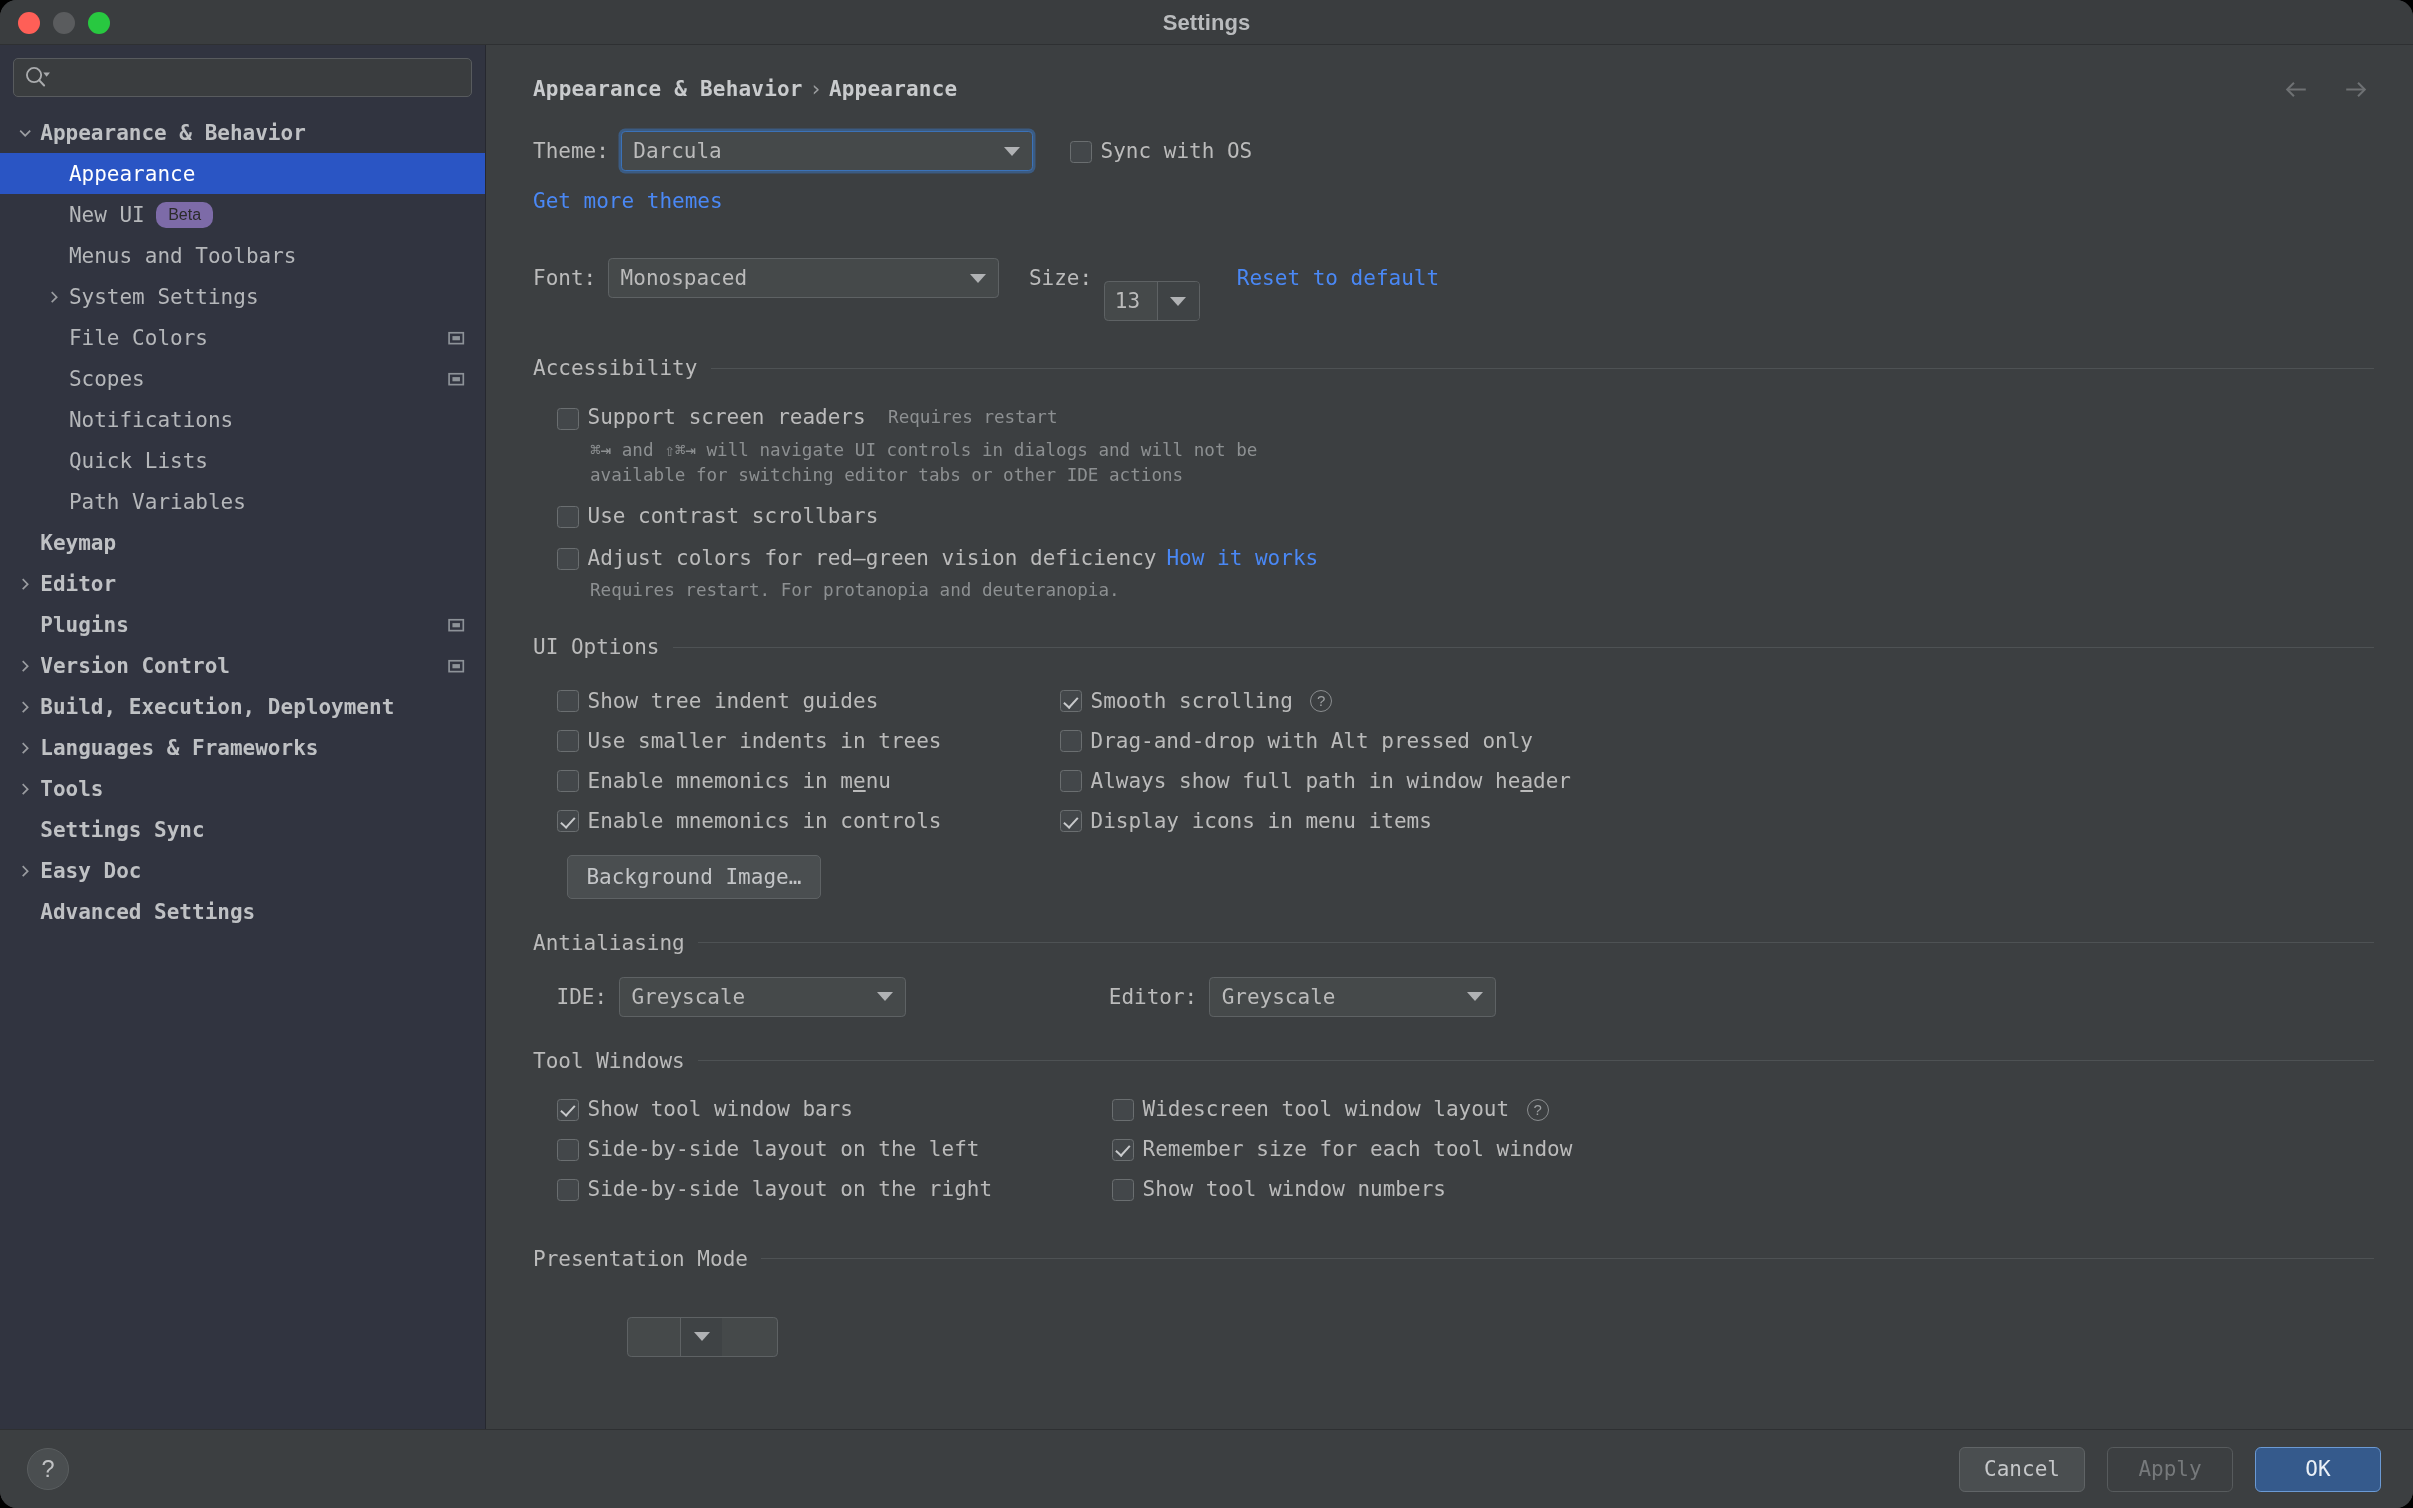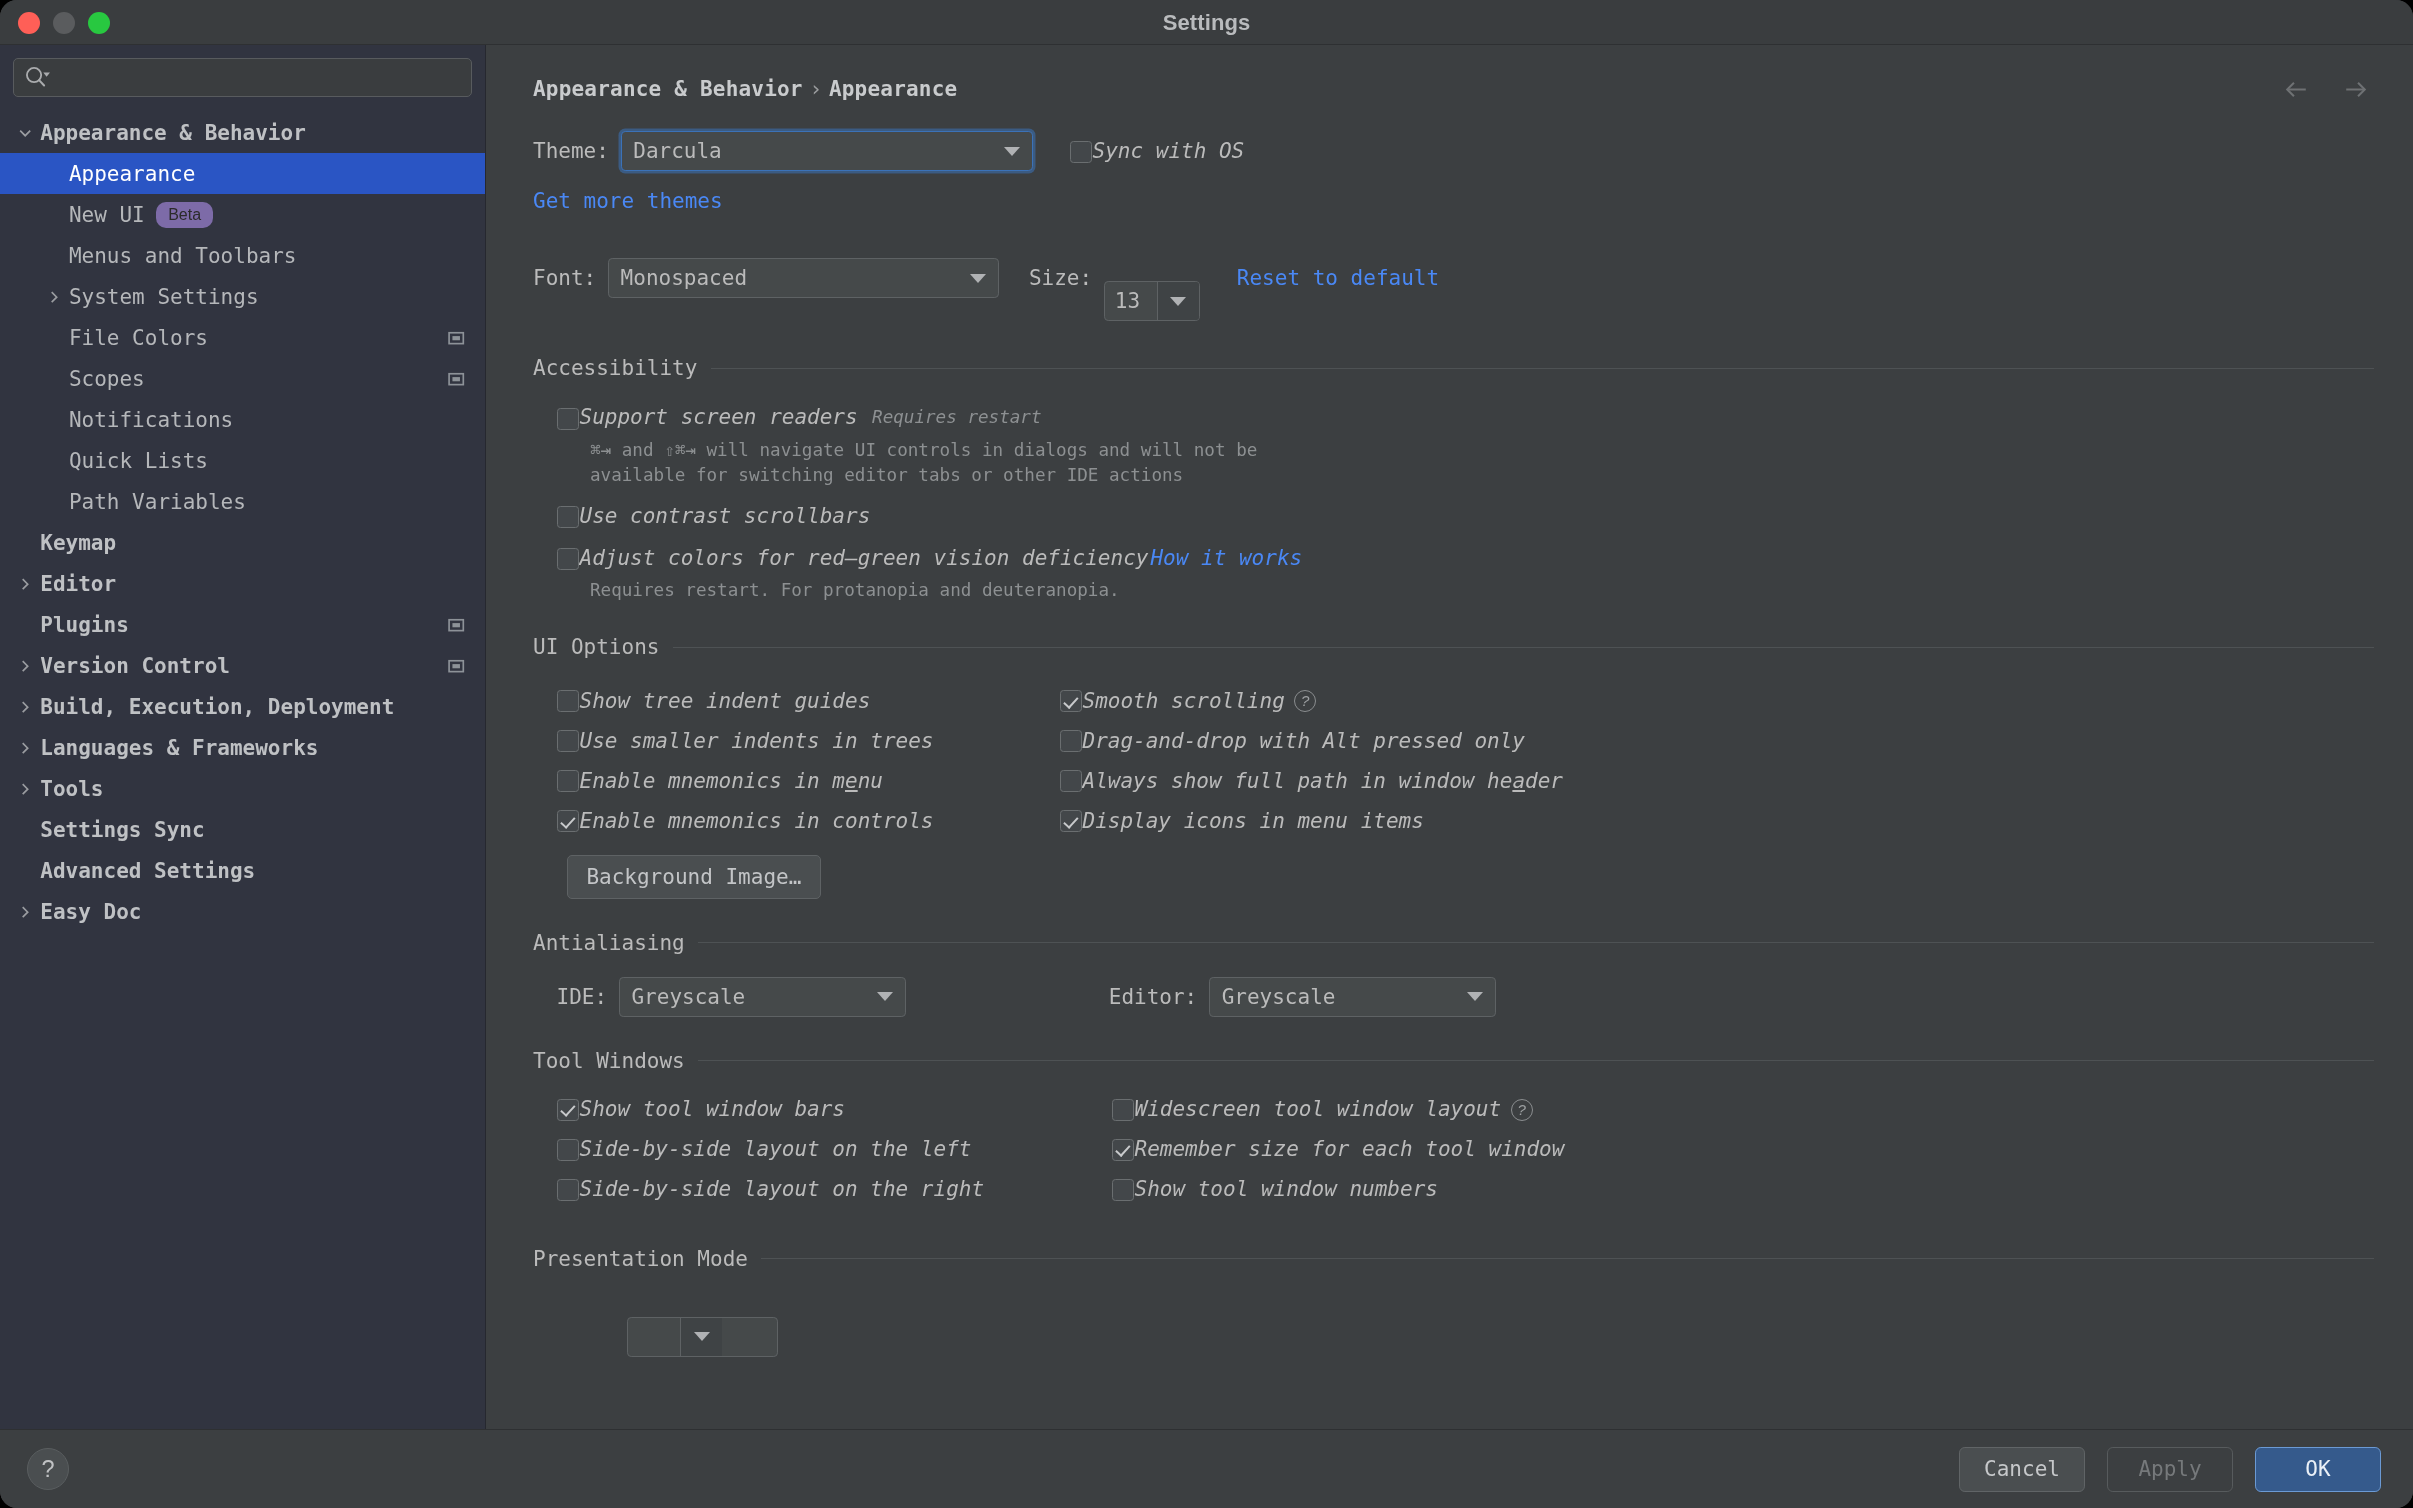--- a/index.html
+++ b/index.html
@@ -257,22 +257,21 @@
     gap: 13.4px;
     margin-top: 0;
   }
   .section .title { color: #bbbbbb; font-size: 21px; white-space: nowrap; }
   .section .rule { flex: 1 1 auto; height: 0.8px; background: #4e5254; }
 
   
   .cb-row {
     display: flex;
     align-items: flex-start;
-    gap: 1px;
-    font-style: italic;
+    gap: 9px;
   }
   .cbox {
     width: 22px; height: 22px;
     flex: 0 0 22px;
     border: 0.8px solid #6a6e70;
     border-radius: 3.4px;
     background: #43474a;
     position: relative;
     margin-top: 2.5px;
   }
@@ -520,31 +519,31 @@
             </span>
             <span class="label">Tools</span>
             <span class="spacer"></span>
           </div>
           <div class="tree-row depth0 bold">
             <span class="twisty empty"></span>
             <span class="label">Settings Sync</span>
             <span class="spacer"></span>
           </div>
           <div class="tree-row depth0 bold">
-            <span class="twisty empty"></span>
-            <span class="label">Advanced Settings</span>
-            <span class="spacer"></span>
-          </div>
-          <div class="tree-row depth0 bold">
             <span class="twisty">
               <svg width="18.4" height="18.4" viewBox="0 0 22 22">
                 <polyline points="8,5 14,11 8,17" fill="none" stroke="#9a9ca0" stroke-width="2"></polyline>
               </svg>
             </span>
             <span class="label">Easy Doc</span>
+            <span class="spacer"></span>
+          </div>
+          <div class="tree-row depth0 bold">
+            <span class="twisty empty"></span>
+            <span class="label">Advanced Settings</span>
             <span class="spacer"></span>
           </div>
         </div>
     </div>
 
     <div id="content">
       <div id="content-inner">
 
         <div id="breadcrumb-row">
           <div id="breadcrumb">

